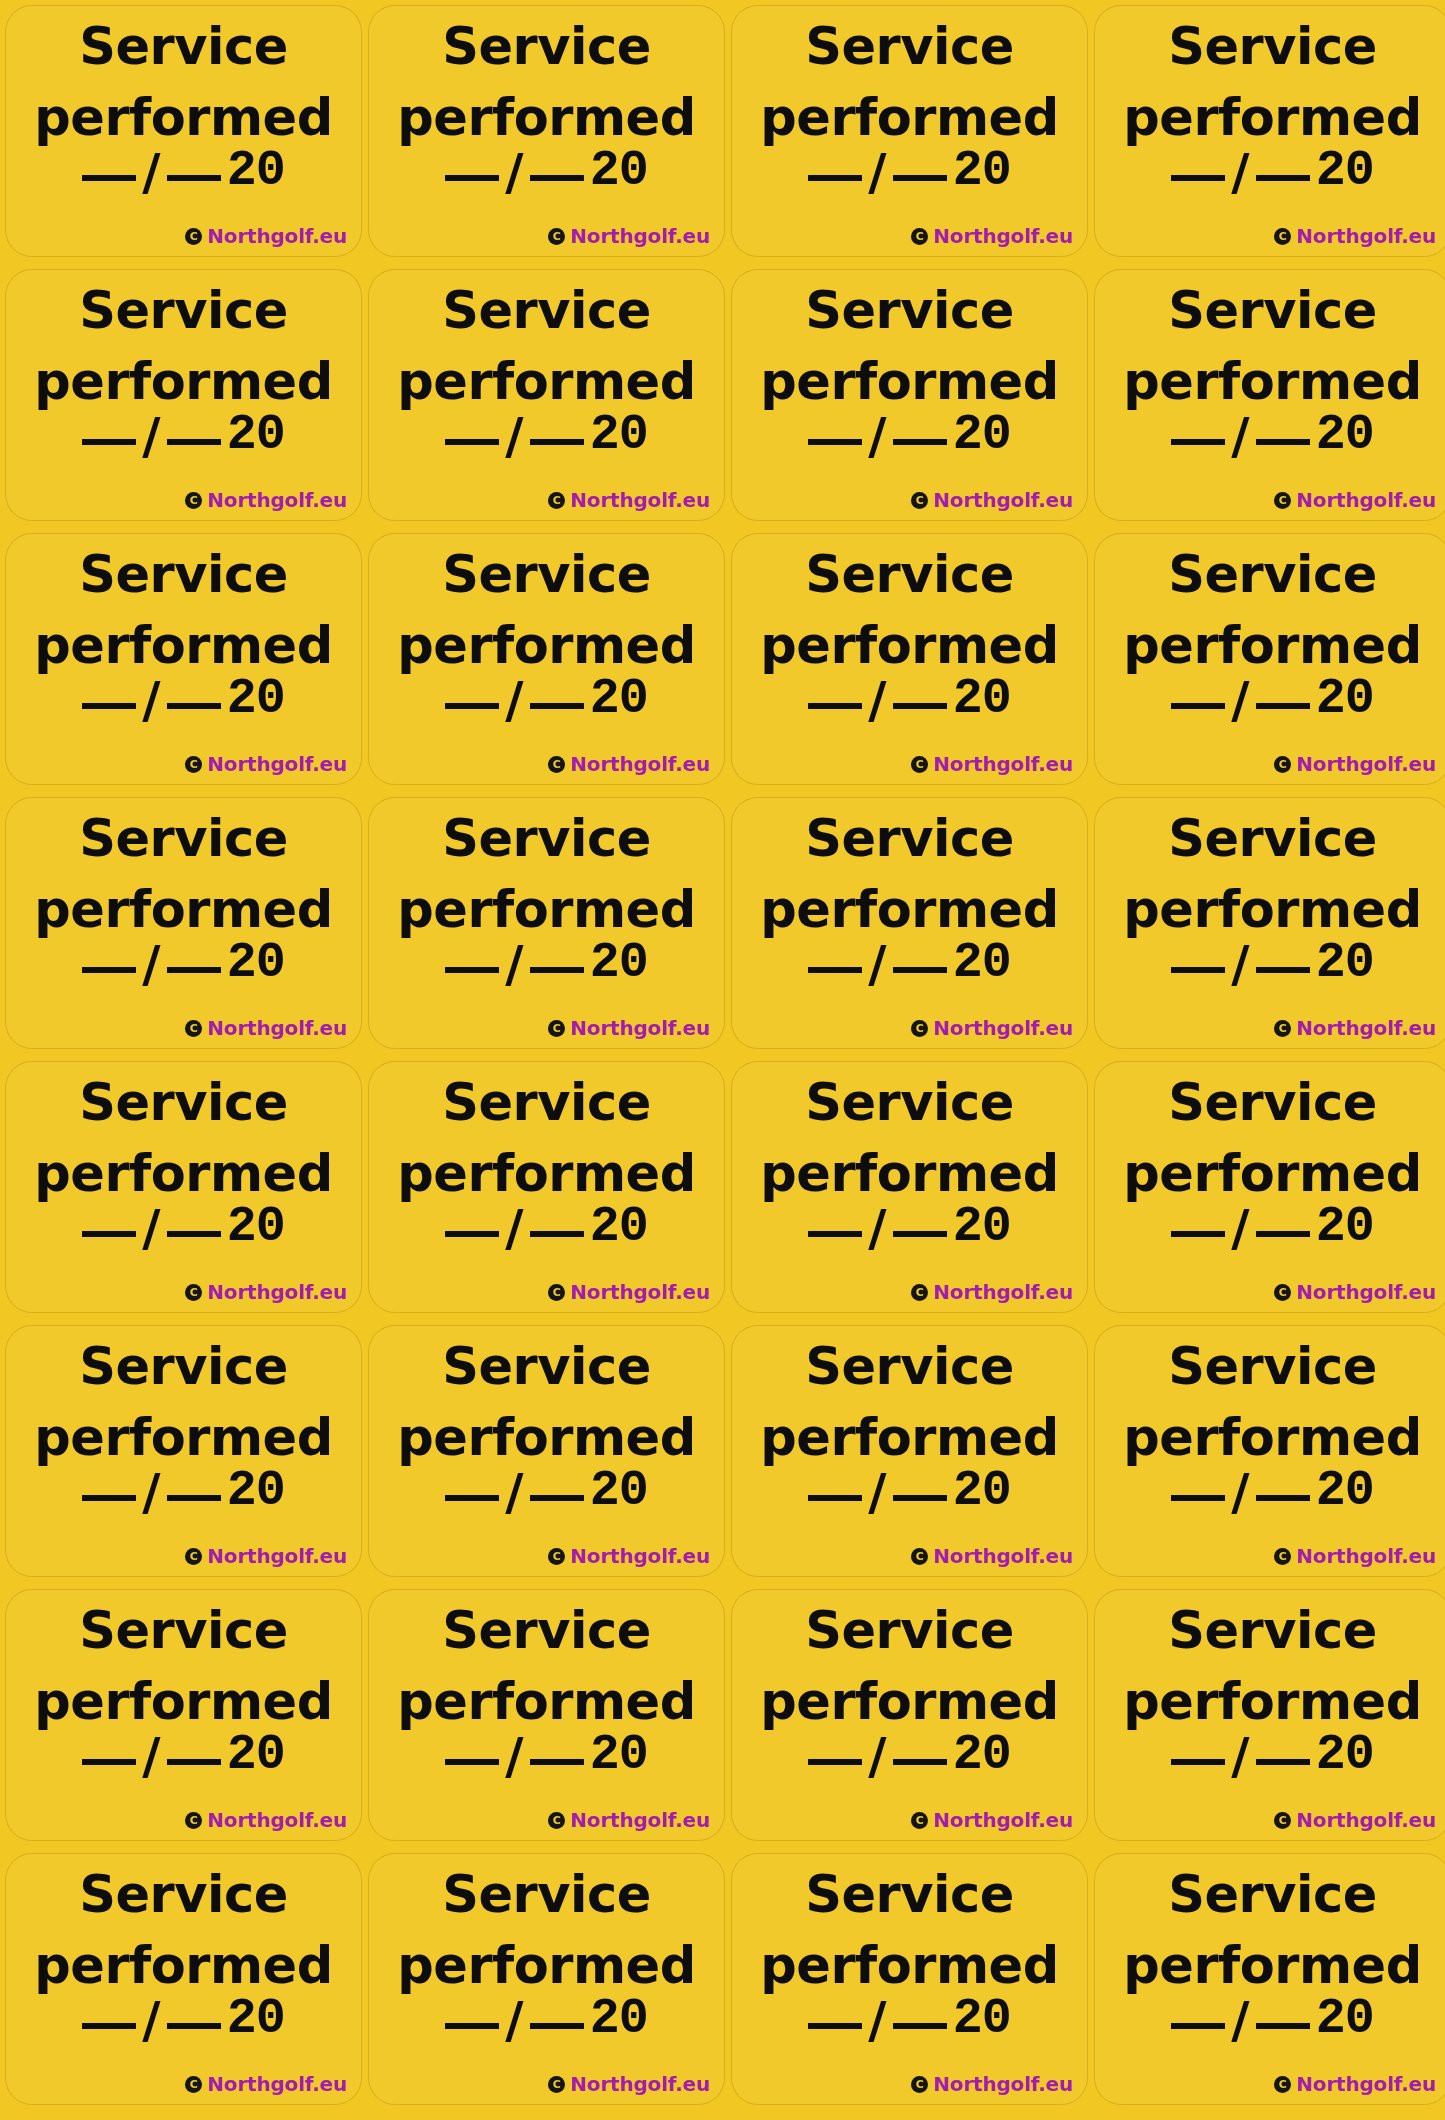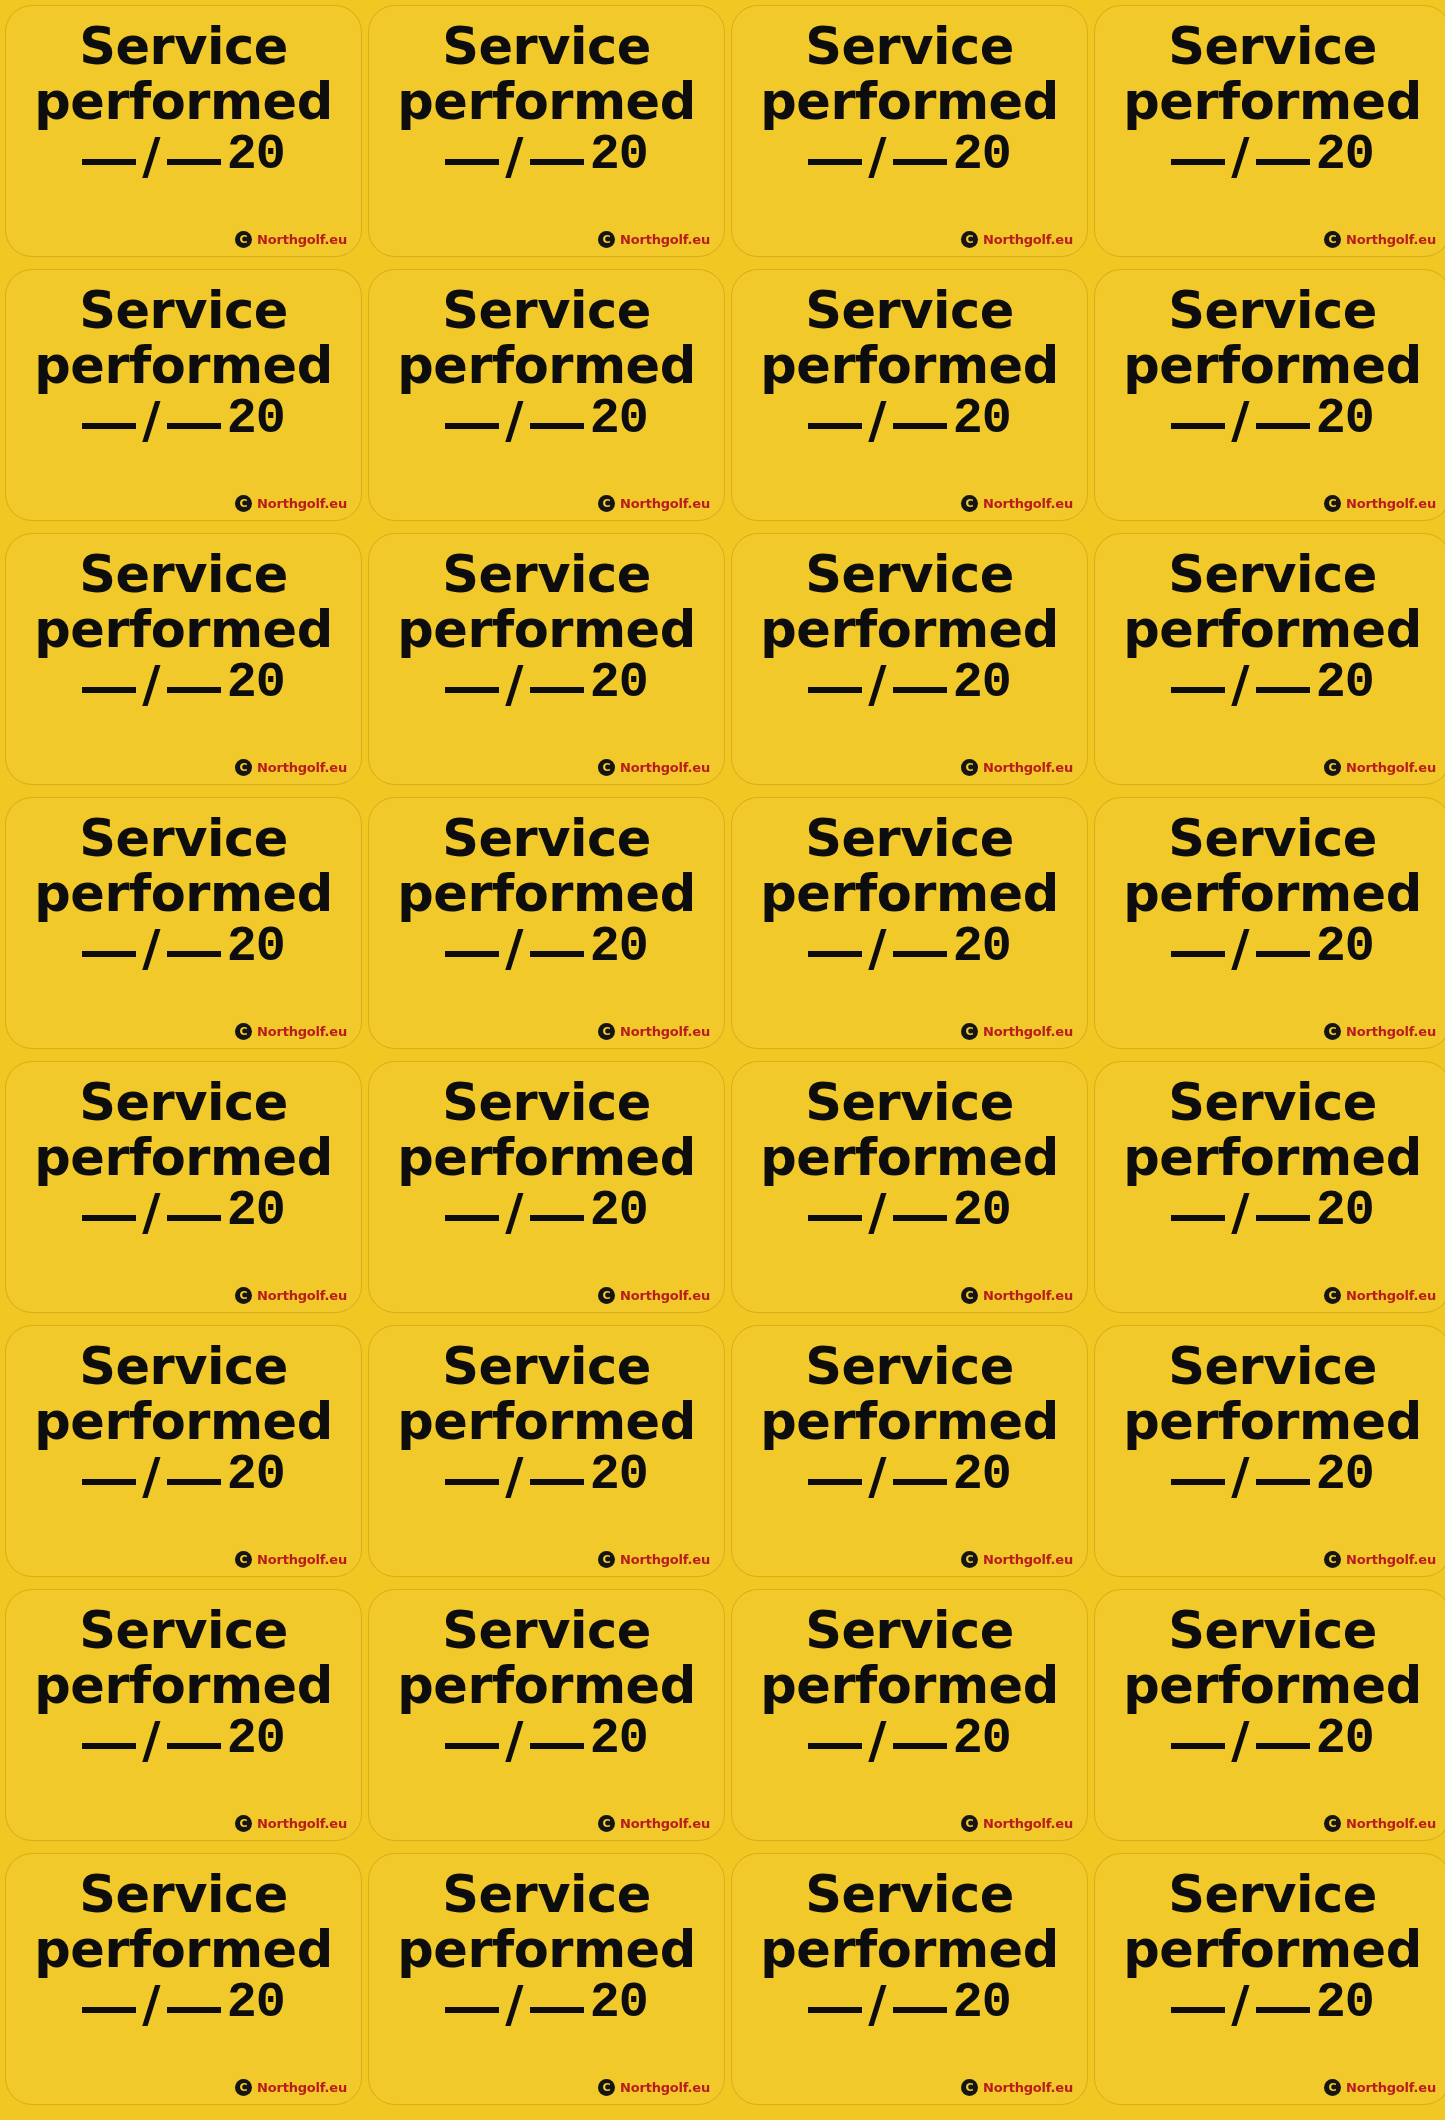--- a/index.html
+++ b/index.html
@@ -44,21 +44,21 @@
     box-sizing: border-box;
     text-align: center;
   }
   .line1, .line2 {
     font-weight: 700;
     color: #0d0d0d;
     letter-spacing: -0.5px;
     line-height: 1.04;
   }
   .line1 { font-size: 51px; }
-  .line2 { font-size: 51px; margin-top: 2px; }
+  .line2 { font-size: 51px; margin-top: 18px; }
   .dateline {
     margin-top: 4px;
     display: flex;
     align-items: flex-end;
     justify-content: center;
     gap: 6px;
     color: #0d0d0d;
   }
   .blank {
     display: inline-block;
@@ -94,23 +94,23 @@
     border-radius: 50%;
     background: #151515;
     color: #f2c92a;
     font-size: 11px;
     font-weight: 700;
     line-height: 17px;
     text-align: center;
     display: block;
   }
   .brand .brand-text {
-    font-size: 13px;
+    font-size: 20px;
     font-weight: 700;
-    color: #b91c1c;
+    color: #a21caf;
     letter-spacing: -0.2px;
   }
 </style>
 </head>
 <body>
 
 <div id="sheet">
   <div class="label-grid">
   <div class="label">
     <div class="label-inner">

